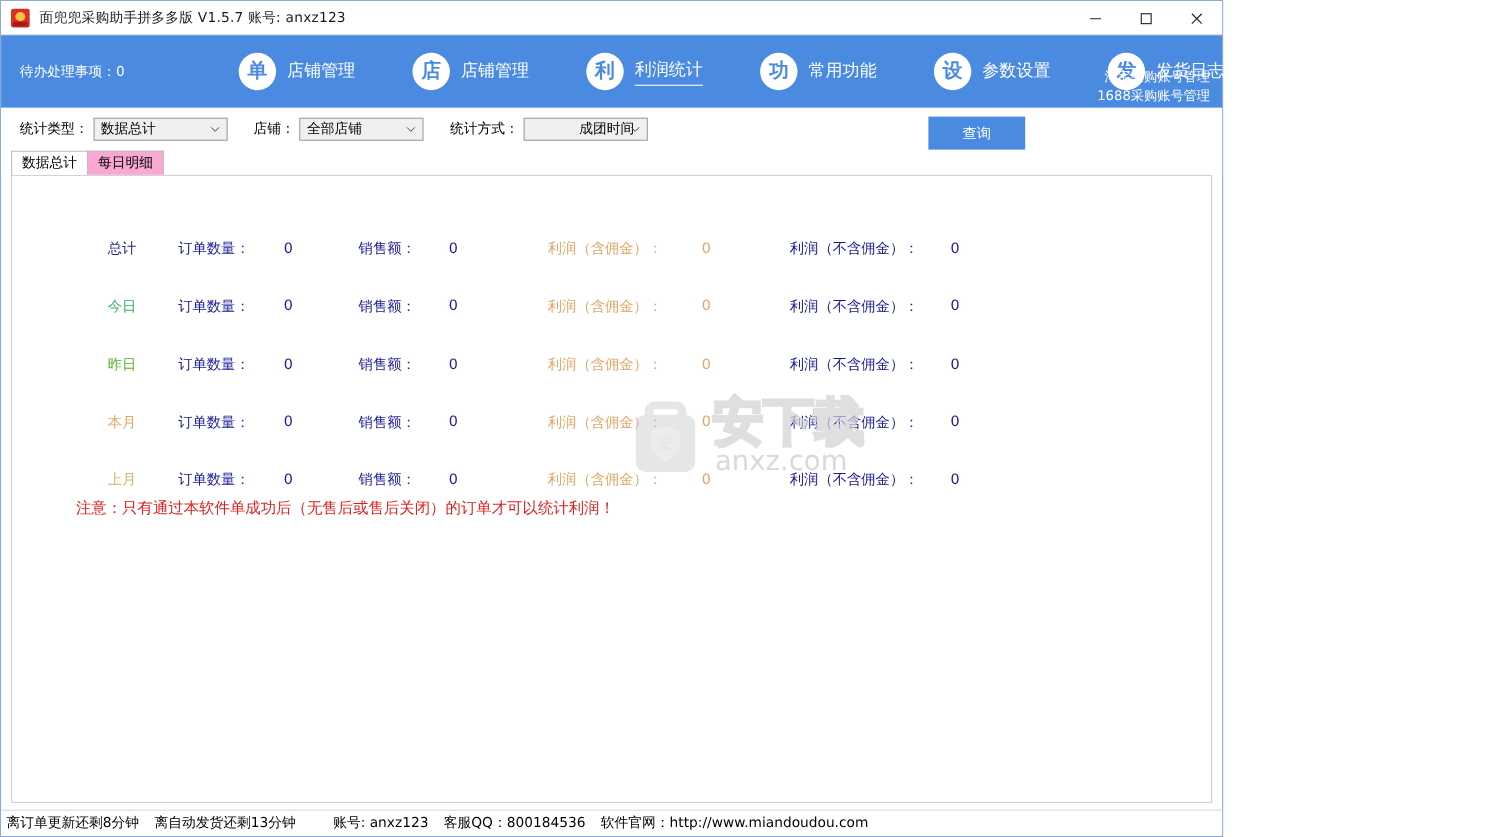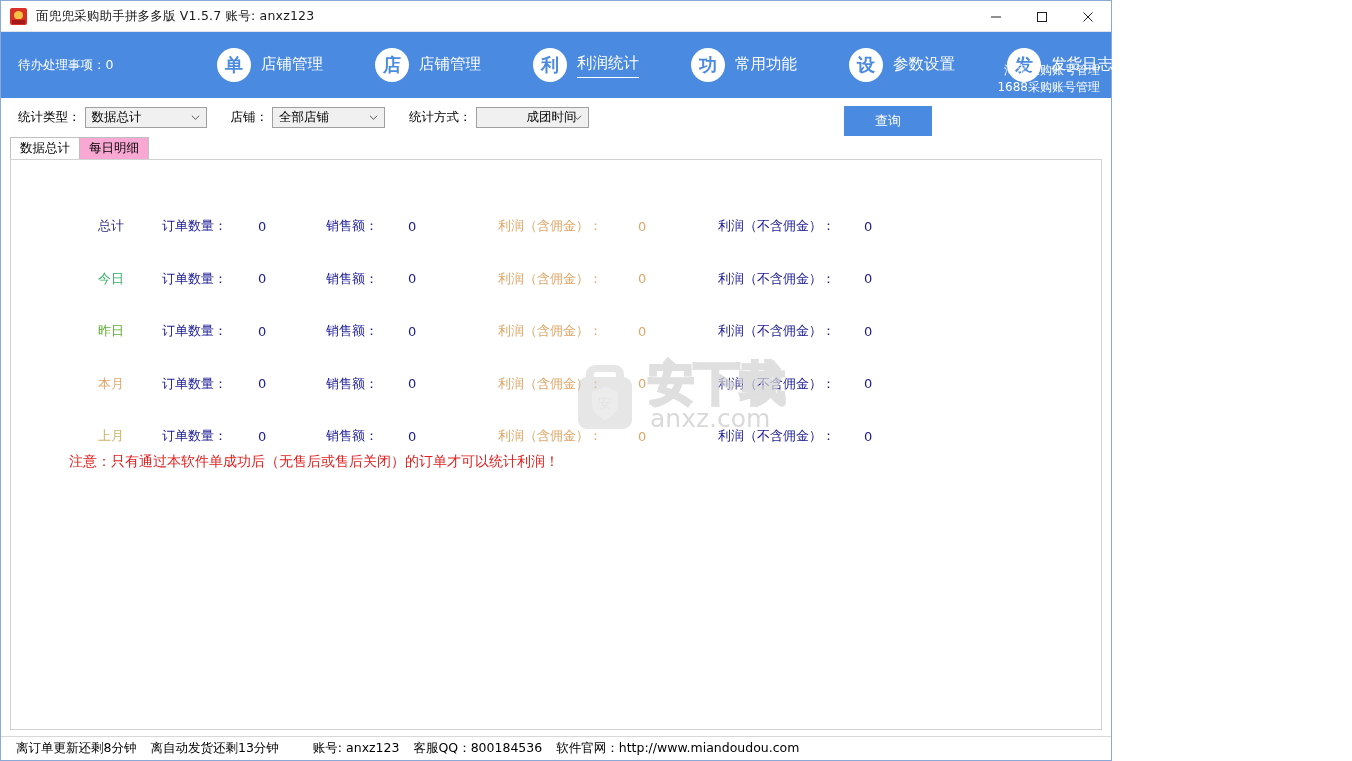--- a/index.html
+++ b/index.html
@@ -278,21 +278,21 @@
 
   
   .statusbar {
     flex: 0 0 24px;
     height: 24px;
     border-top: 1px solid #d8d8d8;
     display: flex;
     align-items: center;
     font-size: 12.5px;
     color: #000;
-    padding-left: 15px;
+    padding-left: 5px;
     background: #ffffff;
     white-space: nowrap;
   }
   .st-seg { margin-right: 14px; }
   .st-sep { display: inline-block; width: 20px; }
 </style>
 </head>
 <body>
 
 <div id="app">

